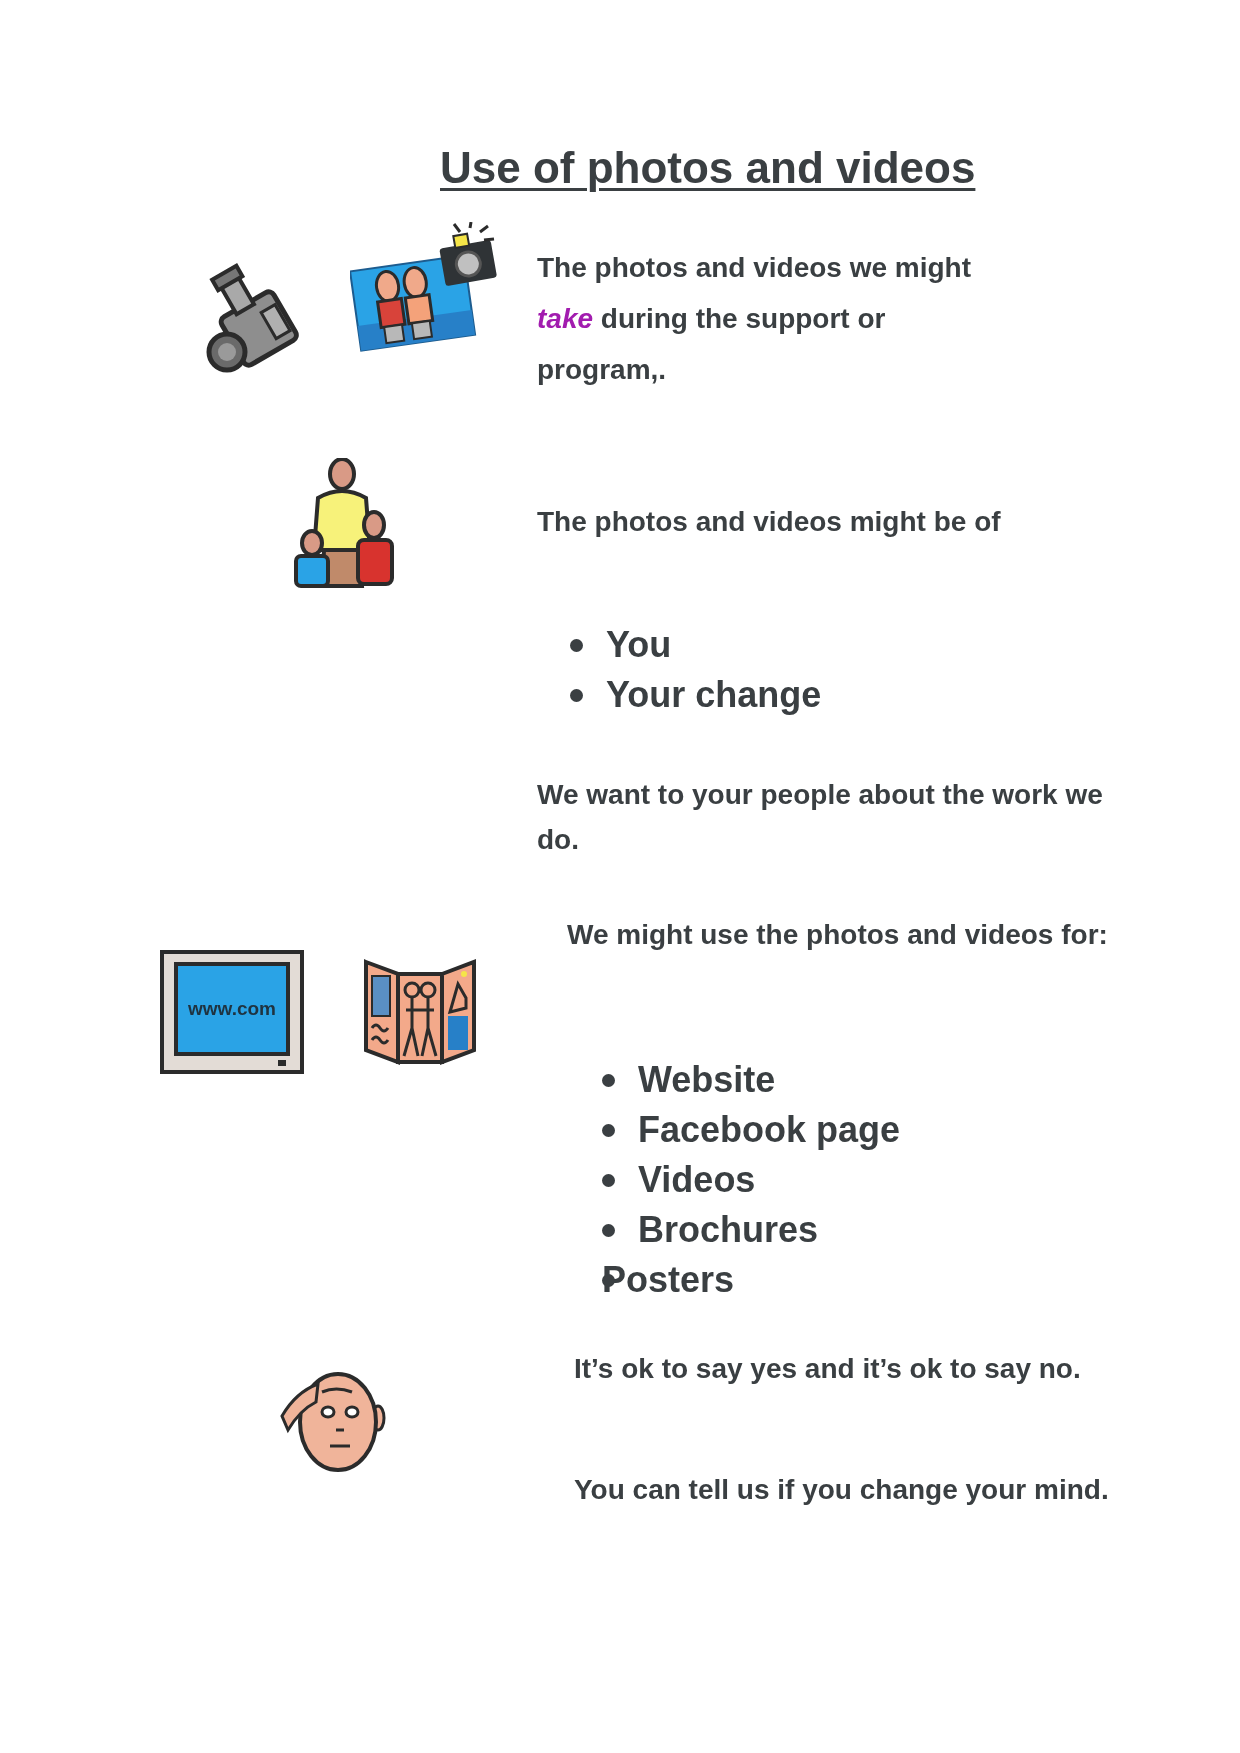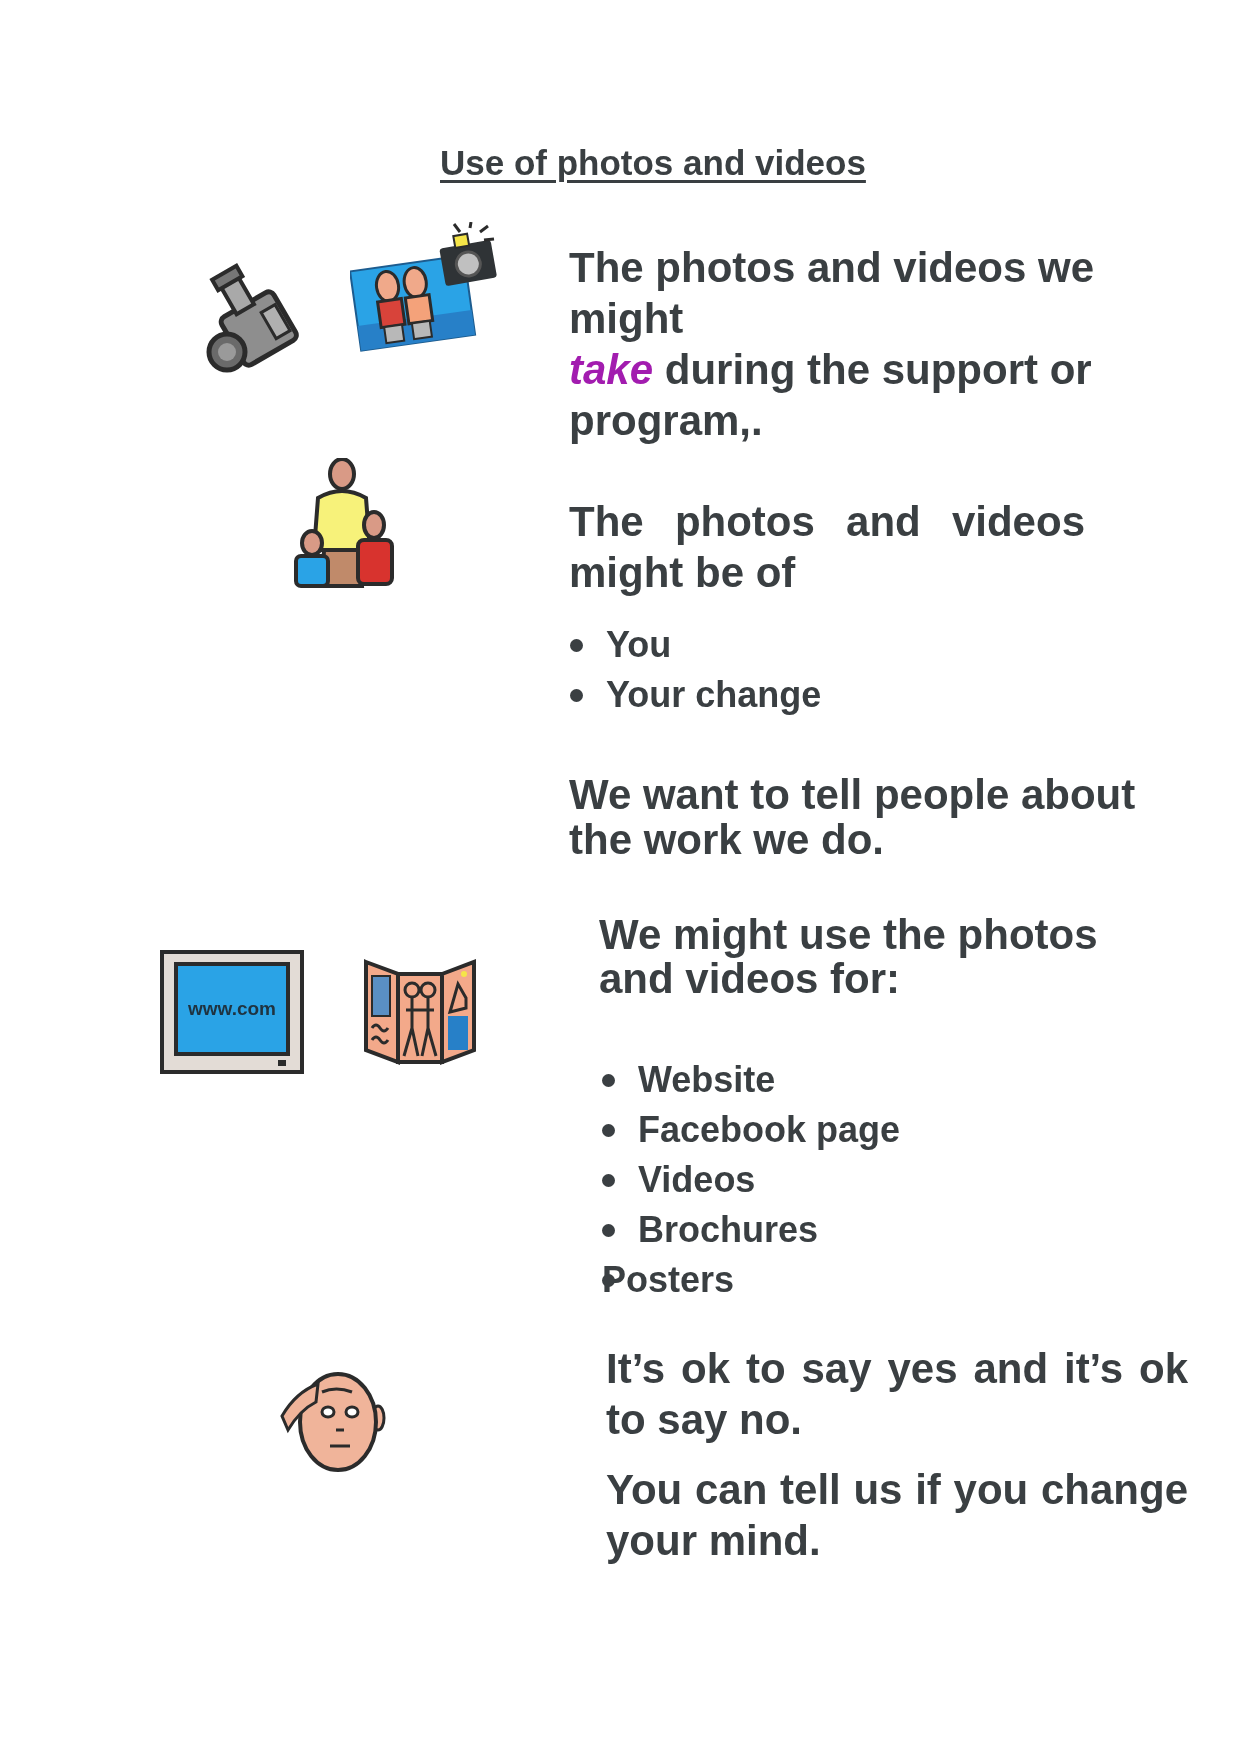--- a/index.html
+++ b/index.html
@@ -1,21 +1,21 @@
 <!DOCTYPE html>
 <html><head>
 <meta charset="utf-8">
 <style>
   html, body { margin:0; padding:0; background:#ffffff; }
   body { width:1240px; height:1753px; position:relative; overflow:hidden;
          font-family:"Liberation Sans", sans-serif; color:#3a3f42; }
   .abs { position:absolute; }
-  .title { left:440px; top:143px; font-size:35px; font-weight:bold; text-decoration:underline;
+  .title { left:440px; top:143px; font-size:44px; font-weight:bold; text-decoration:underline;
            text-decoration-thickness:3px; text-underline-offset:5px; white-space:nowrap; }
-  .para { font-size:42px; font-weight:bold; line-height:51px;margin-left:32px; }
+  .para { font-size:28px; font-weight:bold; line-height:51px; }
   .just { text-align:justify; text-align-last:left; }
   .strong { color:#a21caf;font-style:italic; }
   ul.bullets { list-style:none; margin:0; padding:0; font-size:36px; font-weight:bold; }
   ul.bullets li { position:relative; height:50px; line-height:50px; white-space:nowrap; }
   ul.bullets li .dot { position:absolute; width:13px; height:13px; border-radius:50%; background:#3a3f42; top:19px; }
   svg { display:block; }
 </style>
 </head>
 <body>
 
@@ -75,21 +75,21 @@
     <rect x="68" y="82" width="34" height="44" rx="6" fill="#d8332e" stroke="#2b2b2b" stroke-width="4"></rect>
   </svg>
 </div>
 
 <div class="abs para just" style="left:537px;top:496px;width:516px;">The photos and videos might be of</div>
 <ul class="abs bullets" style="left:570px;top:620px;">
   <li><span class="dot" style="left:0;"></span><span style="margin-left:36px;">You</span></li>
   <li><span class="dot" style="left:0;"></span><span style="margin-left:36px;">Your change</span></li>
 </ul>
 
-<div class="abs para" style="left:537px;top:772px;width:600px;line-height:45px;">We want to tell people about the work we do.</div>
+<div class="abs para" style="left:537px;top:772px;width:600px;line-height:45px;">We want to your people about the work we do.</div>
 
 <div class="abs" style="left:160px;top:950px;">
   <svg width="144" height="124" viewBox="0 0 144 124">
     <rect x="2" y="2" width="140" height="120" fill="#e3dcd6" stroke="#2b2b2b" stroke-width="4"></rect>
     <rect x="16" y="14" width="112" height="90" fill="#2aa3e6" stroke="#2b2b2b" stroke-width="4"></rect>
     <rect x="118" y="110" width="8" height="6" fill="#2b2b2b"></rect>
     <text x="72" y="65" text-anchor="middle" font-family="Liberation Sans, sans-serif" font-weight="bold" font-size="19" fill="#1f3340">www.com</text>
   </svg>
 </div>
 

